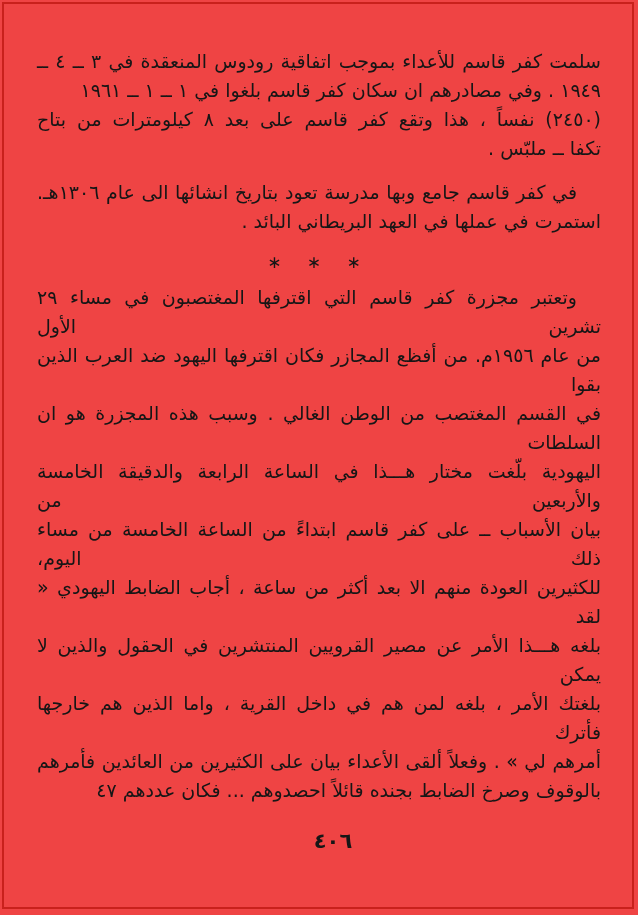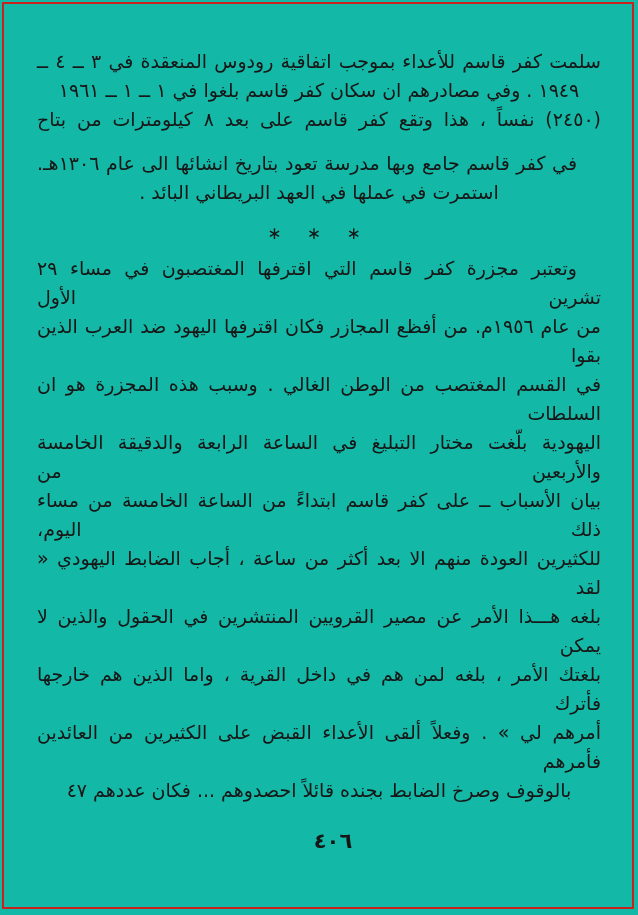--- a/index.html
+++ b/index.html
@@ -24,21 +24,21 @@
   .text-content {
     position: absolute;
     top: 47px; right: 37px; left: 37px;
     direction: rtl;
     color: #161616;
   }
   .para { margin: 0 0 15px 0; }
   .line {
     font-size: 19px;
     line-height: 29px;
-    text-align: center;
+    text-align: right;
     white-space: normal;
   }
   .line.fill {
     text-align: justify;
     text-align-last: justify;
   }
   .para.indent .line:first-child { text-indent: 24px; margin-top: 8px; }
   .separator {
     text-align: center;
     font-size: 17px;
@@ -54,40 +54,41 @@
     font-size: 21px;
     font-weight: bold;
     color: #161616;
     direction: rtl;
     padding-left: 28px;
   }
 </style>
 </head>
 <body>
 
-<div class="book-page" style="background: #14b8a6;">
+<div class="book-page" style="background: #ef4444;">
   <div class="page-frame" style="border-color: rgb(201, 33, 28);"></div>
   <div class="text-content" id="text-content" style="color: rgb(22, 22, 22);">
       <div class="para">
         <div class="line fill">سلمت كفر قاسم للأعداء بموجب اتفاقية رودوس المنعقدة في ٣ ــ ٤ ــ</div>
         <div class="line">١٩٤٩ . وفي مصادرهم ان سكان كفر قاسم بلغوا في ١ ــ ١ ــ ١٩٦١</div>
         <div class="line fill">(٢٤٥٠) نفساً ، هذا وتقع كفر قاسم على بعد ٨ كيلومترات من بتاح</div>
+        <div class="line">تكفا ــ ملبّس .</div>
       </div>
       <div class="para indent">
         <div class="line fill">في كفر قاسم جامع وبها مدرسة تعود بتاريخ انشائها الى عام ١٣٠٦هـ.</div>
         <div class="line">استمرت في عملها في العهد البريطاني البائد .</div>
       </div>
       <div class="separator">∗ ∗ ∗</div>
       <div class="para indent">
         <div class="line fill">وتعتبر مجزرة كفر قاسم التي اقترفها المغتصبون في مساء ٢٩ تشرين الأول</div>
         <div class="line fill">من عام ١٩٥٦م. من أفظع المجازر فكان اقترفها اليهود ضد العرب الذين بقوا</div>
         <div class="line fill">في القسم المغتصب من الوطن الغالي . وسبب هذه المجزرة هو ان السلطات</div>
-        <div class="line fill">اليهودية بلّغت مختار التبليغ في الساعة الرابعة والدقيقة الخامسة والأربعين من</div>
+        <div class="line fill">اليهودية بلّغت مختار هـــذا في الساعة الرابعة والدقيقة الخامسة والأربعين من</div>
         <div class="line fill">بيان الأسباب ــ على كفر قاسم ابتداءً من الساعة الخامسة من مساء ذلك اليوم،</div>
         <div class="line fill">للكثيرين العودة منهم الا بعد أكثر من ساعة ، أجاب الضابط اليهودي « لقد</div>
         <div class="line fill">بلغه هـــذا الأمر عن مصير القرويين المنتشرين في الحقول والذين لا يمكن</div>
         <div class="line fill">بلغتك الأمر ، بلغه لمن هم في داخل القرية ، واما الذين هم خارجها فأترك</div>
-        <div class="line fill">أمرهم لي » . وفعلاً ألقى الأعداء القبض على الكثيرين من العائدين فأمرهم</div>
+        <div class="line fill">أمرهم لي » . وفعلاً ألقى الأعداء بيان على الكثيرين من العائدين فأمرهم</div>
         <div class="line">بالوقوف وصرخ الضابط بجنده قائلاً احصدوهم ... فكان عددهم ٤٧</div>
       </div>
     </div>
   <div class="page-number" style="color: rgb(22, 22, 22);">٤٠٦</div>
 </div>
 
 </body></html>

